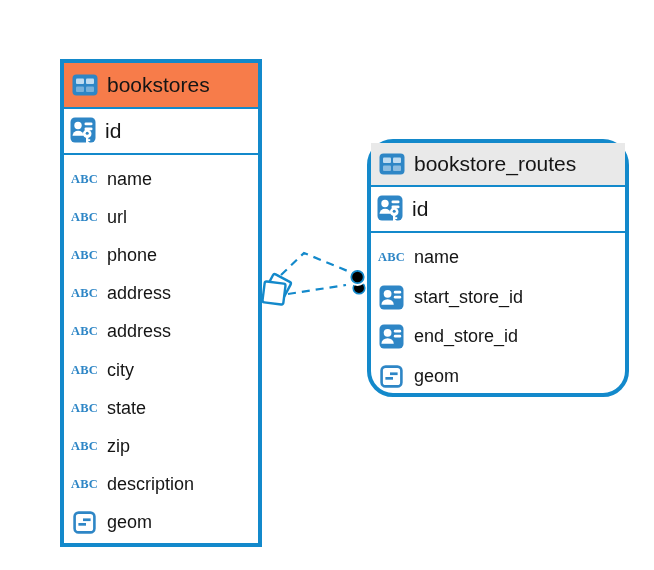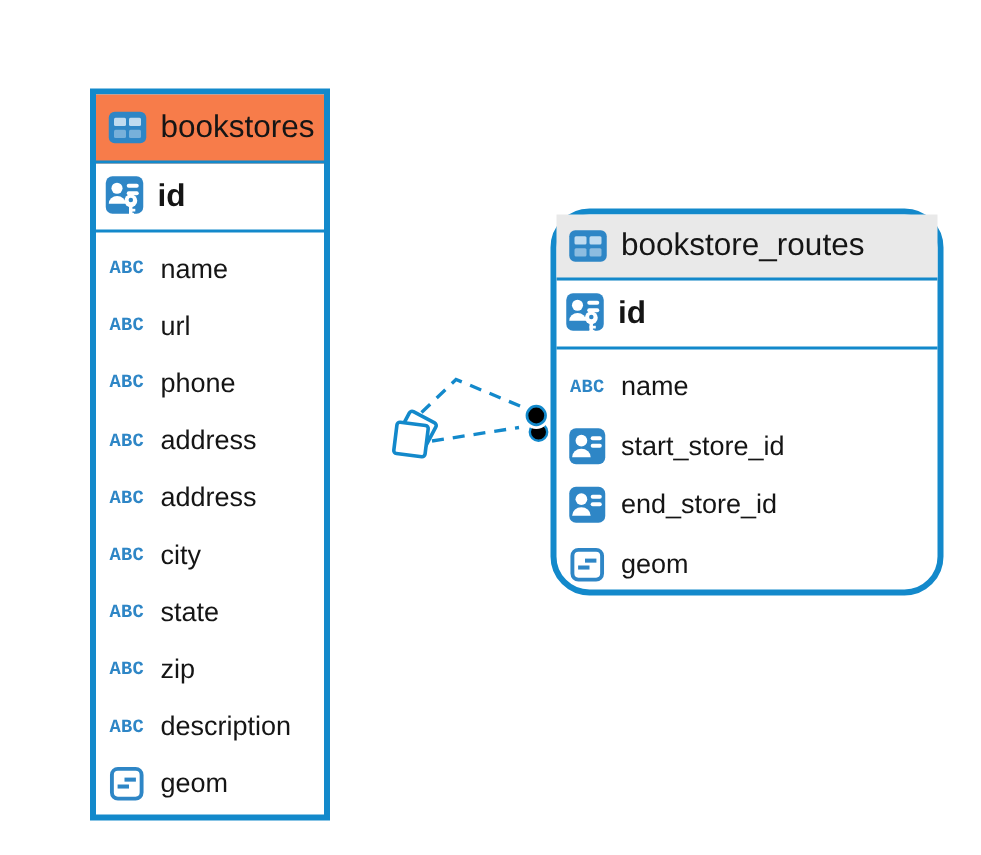--- a/index.html
+++ b/index.html
@@ -11,43 +11,43 @@
   }
   html,body{margin:0;padding:0;background:#ffffff;}
   .canvas{
     position:relative;width:654px;height:570px;background:#ffffff;overflow:hidden;
     font-family:"Liberation Sans",sans-serif;color:var(--text);
   }
   .er-table{
     position:absolute;box-sizing:border-box;background:#ffffff;
     border:4px solid var(--blue);display:flex;flex-direction:column;
   }
-  #tbl-bookstores{left:60px;top:59px;width:160px;height:488px;}
+  #tbl-bookstores{left:60px;top:59px;width:202px;height:488px;}
   #tbl-routes{left:367px;top:139px;width:262px;height:258px;border-radius:26px;}
   .hdr{
     display:flex;align-items:center;gap:9px;padding:0 7px;
     border-bottom:2px solid var(--blue);flex:none;
   }
   #tbl-bookstores .hdr{height:44px;background:var(--orange);}
   #tbl-routes .hdr{height:42px;background:var(--gray);}
   .title{font-size:21px;white-space:nowrap;}
   .pk-row{
     display:flex;align-items:center;gap:8px;padding:0 6px;
     border-bottom:2px solid var(--blue);flex:none;height:44px;
   }
-  .pk-label{font-size:21px;font-weight:700;}
+  .pk-label{font-size:21px;font-weight:400;}
   .cols{flex:1;display:flex;flex-direction:column;padding-top:5px;overflow:hidden;}
   .row{display:flex;align-items:center;gap:9px;padding:0 7px;flex:none;}
   #tbl-bookstores .row{height:38.2px;}
   #tbl-routes .row{height:39.5px;}
   .col-label{font-size:18px;white-space:nowrap;}
   .icon-box{width:27px;display:flex;justify-content:center;align-items:center;flex:none;}
   .abc{
     color:var(--icon-blue);font-weight:800;font-size:12.5px;letter-spacing:.2px;
-    font-family:Liberation Mono, monospace;
+    font-family:Liberation Serif, serif;
     text-align:center;
   }
   svg.rel{position:absolute;left:0;top:0;pointer-events:none;}
 </style>
 </head>
 <body>
 
 <div class="canvas">
 
   <svg class="rel" width="654" height="570" viewBox="0 0 654 570">

